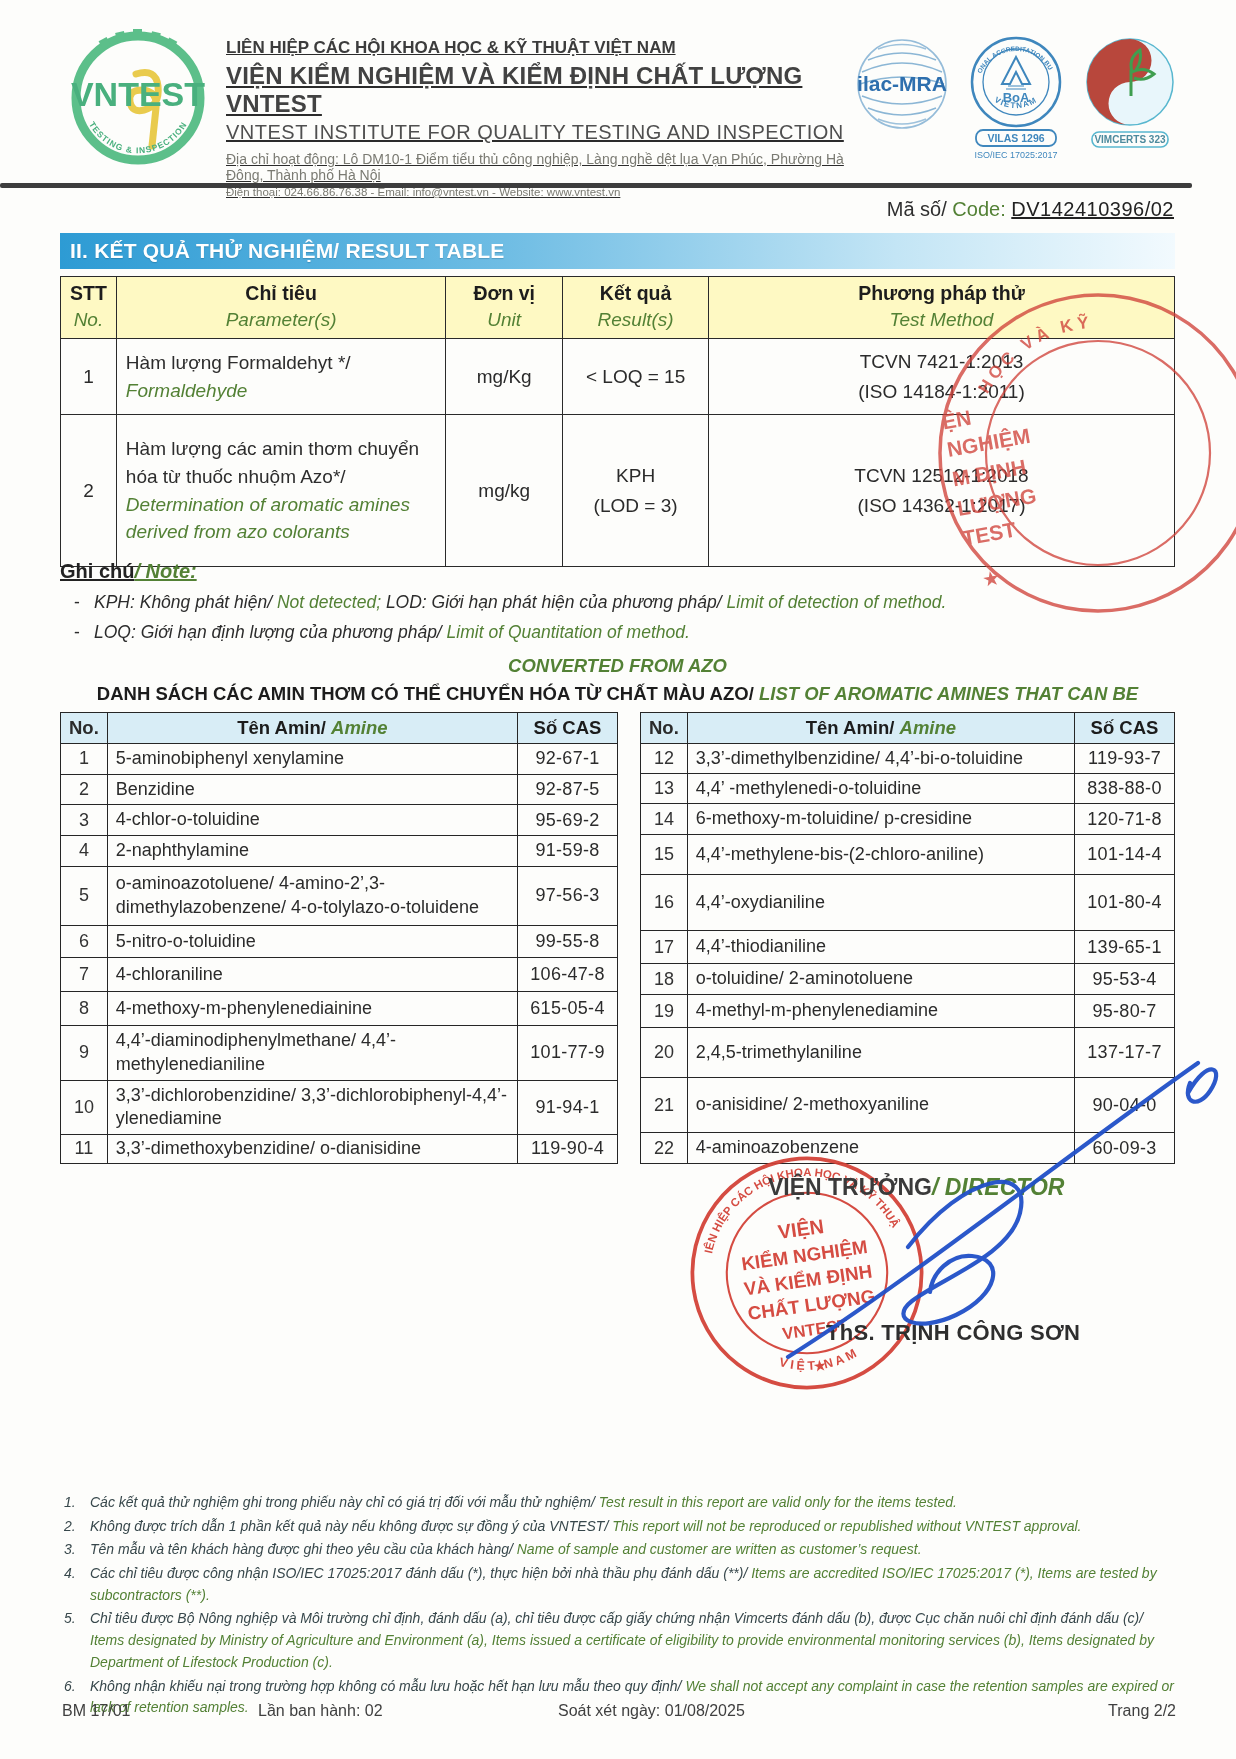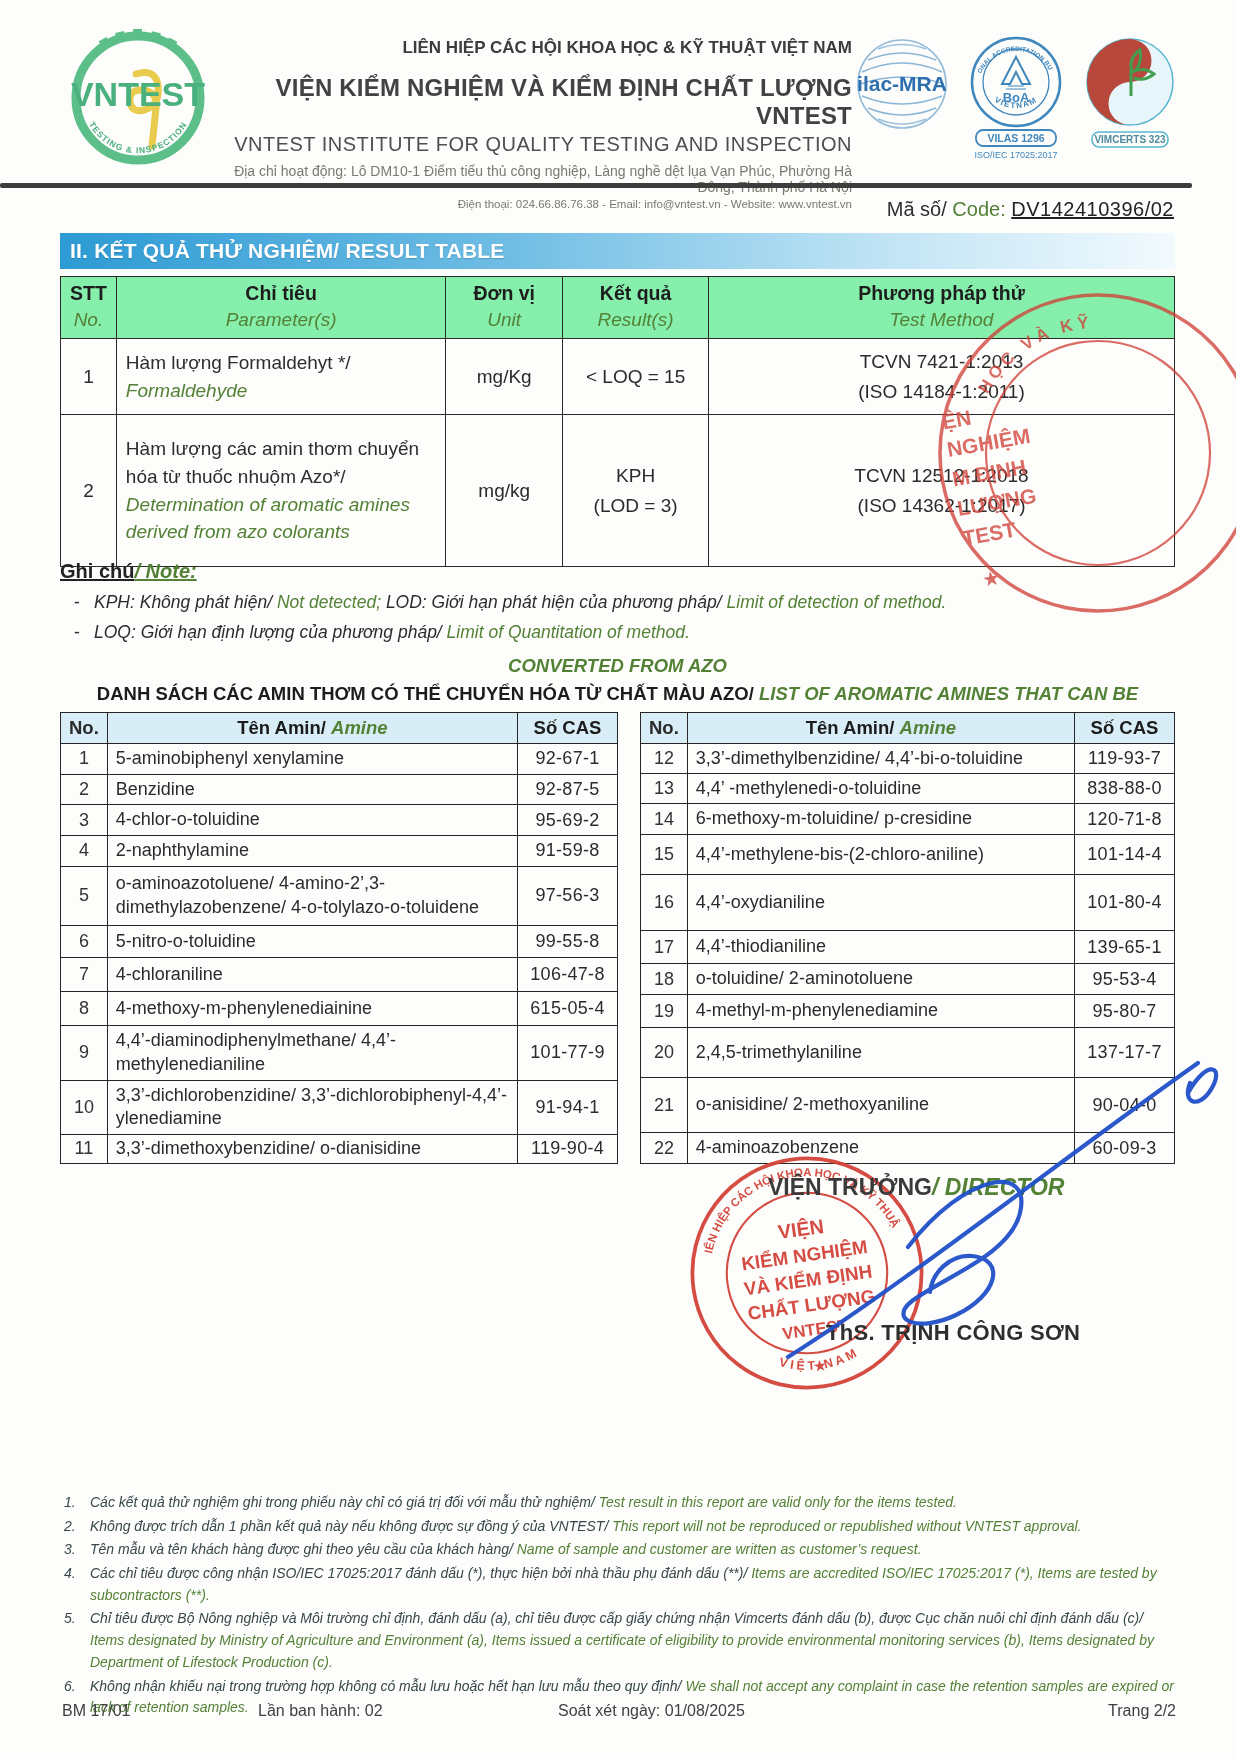--- a/index.html
+++ b/index.html
@@ -7,23 +7,23 @@
   .page {
     position:relative; width:1236px; height:1759px; margin:0 auto;
     background:#fdfdfb; overflow:hidden; color:#2b2b2b;
   }
   .en { color:#538135; font-style:italic; }
   .vn-dark { color:#2f2f2f; }
 
   
   .header { position:absolute; top:26px; left:58px; width:1122px; display:flex; align-items:flex-start; }
   .logo-wrap { width:168px; flex:0 0 168px; }
-  .head-center { flex:1; text-align:right; padding-top:12px; }
+  .head-center { flex:1; text-align:left; padding-top:12px;text-decoration:underline; }
   .org-line { font-size:17px; font-weight:700; color:#3c3c3c; }
-  .inst-vn { font-size:24px; font-weight:800; color:#424242; margin-top:16px; letter-spacing:.2px;}
+  .inst-vn { font-size:24px; font-weight:800; color:#424242; margin-top:4px; letter-spacing:.2px;}
   .inst-en { font-size:20px; color:#4f4f4f; margin-top:3px; letter-spacing:.5px;}
   .addr { font-size:14px; color:#7a7a72; margin-top:7px; }
   .contact { font-size:11.5px; color:#7a7a72; margin-top:3px; }
   .badges { flex:0 0 325px; display:flex; gap:8px; align-items:flex-start; justify-content:flex-end; padding-top:8px;}
   .badge { text-align:center; }
 
   .divider { position:absolute; top:183px; left:0; width:1192px; height:5px; background:#3d3d3d; border-radius:2px;}
   .code-line { position:absolute; top:198px; right:62px; font-size:20px; color:#333; }
   .code-line .code-en { color:#538135; font-style:normal; }
   .code-value { color:#222; letter-spacing:.5px;text-decoration:underline; }
@@ -33,21 +33,21 @@
     position:absolute; top:233px; left:60px; width:1115px; height:36px;
     background:linear-gradient(90deg,#2d9bd4 0%,#6fbde4 40%,#c3e5f5 75%,#f2fafe 100%);
     color:#fff; font-weight:800; font-size:21px; display:flex; align-items:center;
     padding-left:10px; text-shadow:0 1px 1px rgba(0,60,90,.25); letter-spacing:.2px;
   }
 
   
   table { border-collapse:collapse; }
   .result-table { position:absolute; top:276px; left:60px; width:1115px; font-size:19px; }
   .result-table th, .result-table td { border:1.7px solid #2a2a2a; padding:3px 9px; }
-  .result-table thead th { background:#86efac; font-weight:400; }
+  .result-table thead th { background:#fef9c3; font-weight:400; }
   .rt-h-vn { font-weight:700; color:#1d1d1d; display:block; font-size:19.5px; padding:2px 0 3px;}
   .rt-h-en { display:block; font-size:19px; padding:1px 0 4px;}
   .cell-center { text-align:center; vertical-align:middle; }
   .param-cell { text-align:left; vertical-align:middle; line-height:1.45; }
   .param-vn { color:#2d2d2d; display:block; }
   .param-en { display:block; }
   .method-line { display:block; text-align:center; line-height:1.55;}
 
   
   .notes { position:absolute; top:560px; left:60px; width:1115px; }

